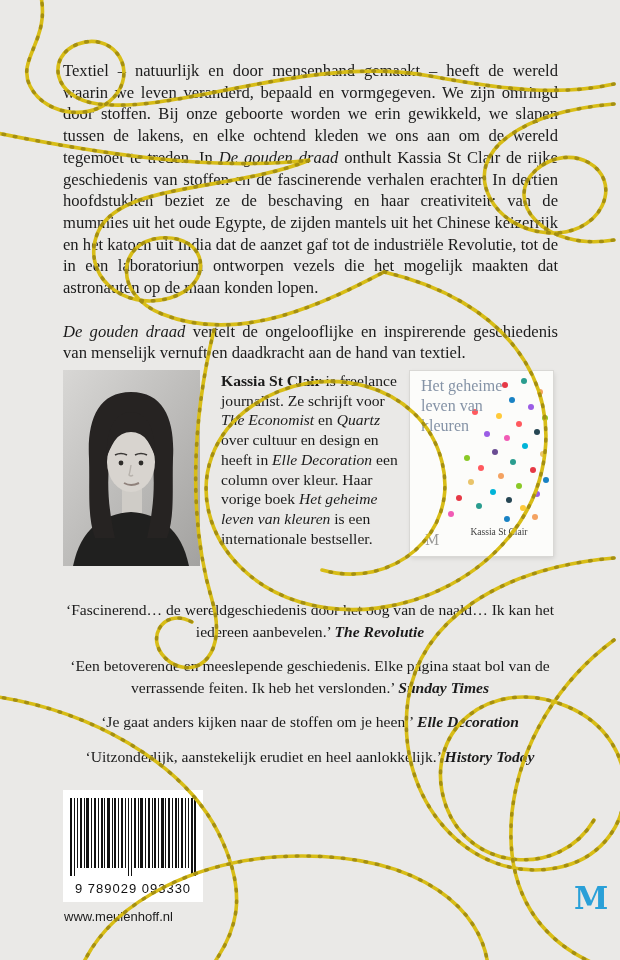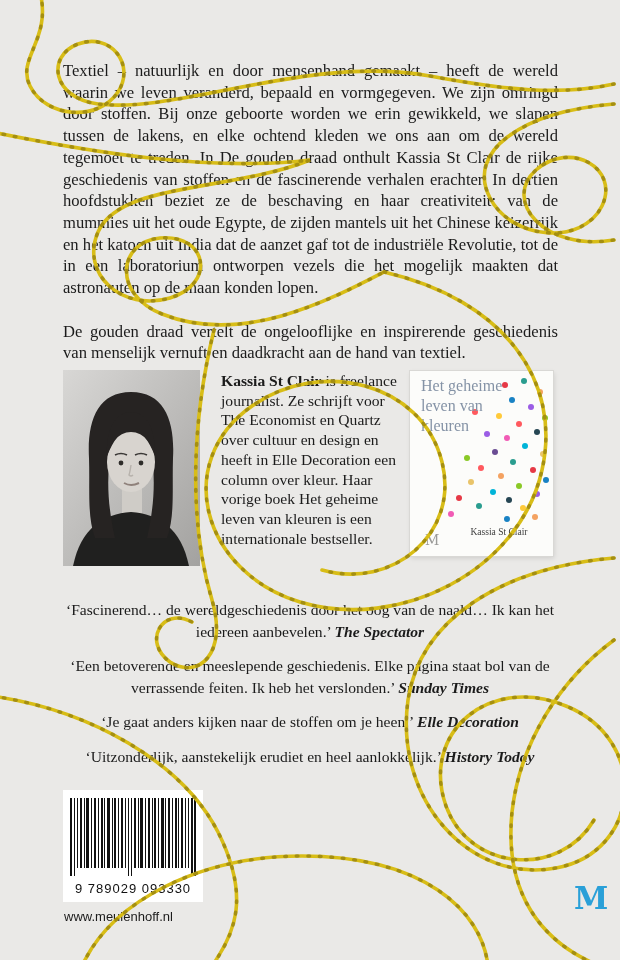--- a/index.html
+++ b/index.html
@@ -1,21 +1,21 @@
 <!DOCTYPE html>
 <html style="--accent: #2aa0d8; --thread: #d8bd17; --thread_dark: #71620a;"><head>
 <meta charset="utf-8">
 <style>
   html,body { margin:0; padding:0; background:#8a8a8a; }
   .page {
     position:relative; width:620px; height:960px; margin:0 auto;
     background:#eae9e7; overflow:hidden;
     font-family:"Liberation Serif", serif; color:#1b1b1b;
   }
-  .it { }
+  .it { font-style:italic; }
   .b  { font-weight:bold; }
 
   .blurb { position:absolute; left:63px; top:60px; width:495px;
            font-size:16.6px; line-height:21.7px; text-align:justify; }
   .blurb p { margin:0; }
   .blurb p + p { margin-top:22px; }
 
   .photo { position:absolute; left:63px; top:370px; width:137px; height:196px; }
   .photo svg { display:block; }
 
@@ -124,21 +124,21 @@
         <circle cx="57" cy="87" r="3" fill="#8ac926"></circle>
       <circle cx="77" cy="63" r="3" fill="#9b5de5"></circle>
         <circle cx="65" cy="41" r="3" fill="#ff595e"></circle>
     </svg>
     <div class="thumb-title">Het geheime leven van kleuren</div>
     <div class="thumb-author">Kassia St Clair</div>
     <div class="thumb-logo">M</div>
   </div>
 
   <div class="quotes">
-    <p class="quote"><span>‘Fascinerend… de wereldgeschiedenis door het oog van de naald… Ik kan het iedereen aanbevelen.’ </span><span class="src">The Spectator</span></p>
+    <p class="quote"><span>‘Fascinerend… de wereldgeschiedenis door het oog van de naald… Ik kan het iedereen aanbevelen.’ </span><span class="src">The Revolutie</span></p>
     <p class="quote"><span>‘Een betoverende en meeslepende geschiedenis. Elke pagina staat bol van de verrassende feiten. Ik heb het verslonden.’ </span><span class="src">Sunday Times</span></p>
     <p class="quote"><span>‘Je gaat anders kijken naar de stoffen om je heen.’ </span><span class="src">Elle Decoration</span></p>
     <p class="quote"><span>‘Uitzonderlijk, aanstekelijk erudiet en heel aanlokkelijk.’ </span><span class="src">History Today</span></p>
   </div>
 
   <div class="barcode">
     <svg width="126" height="78" viewBox="0 0 126 78">
       <g fill="#111">
         <rect x="0" width="2" height="78"></rect>
           <rect x="4" width="1" height="78"></rect>

